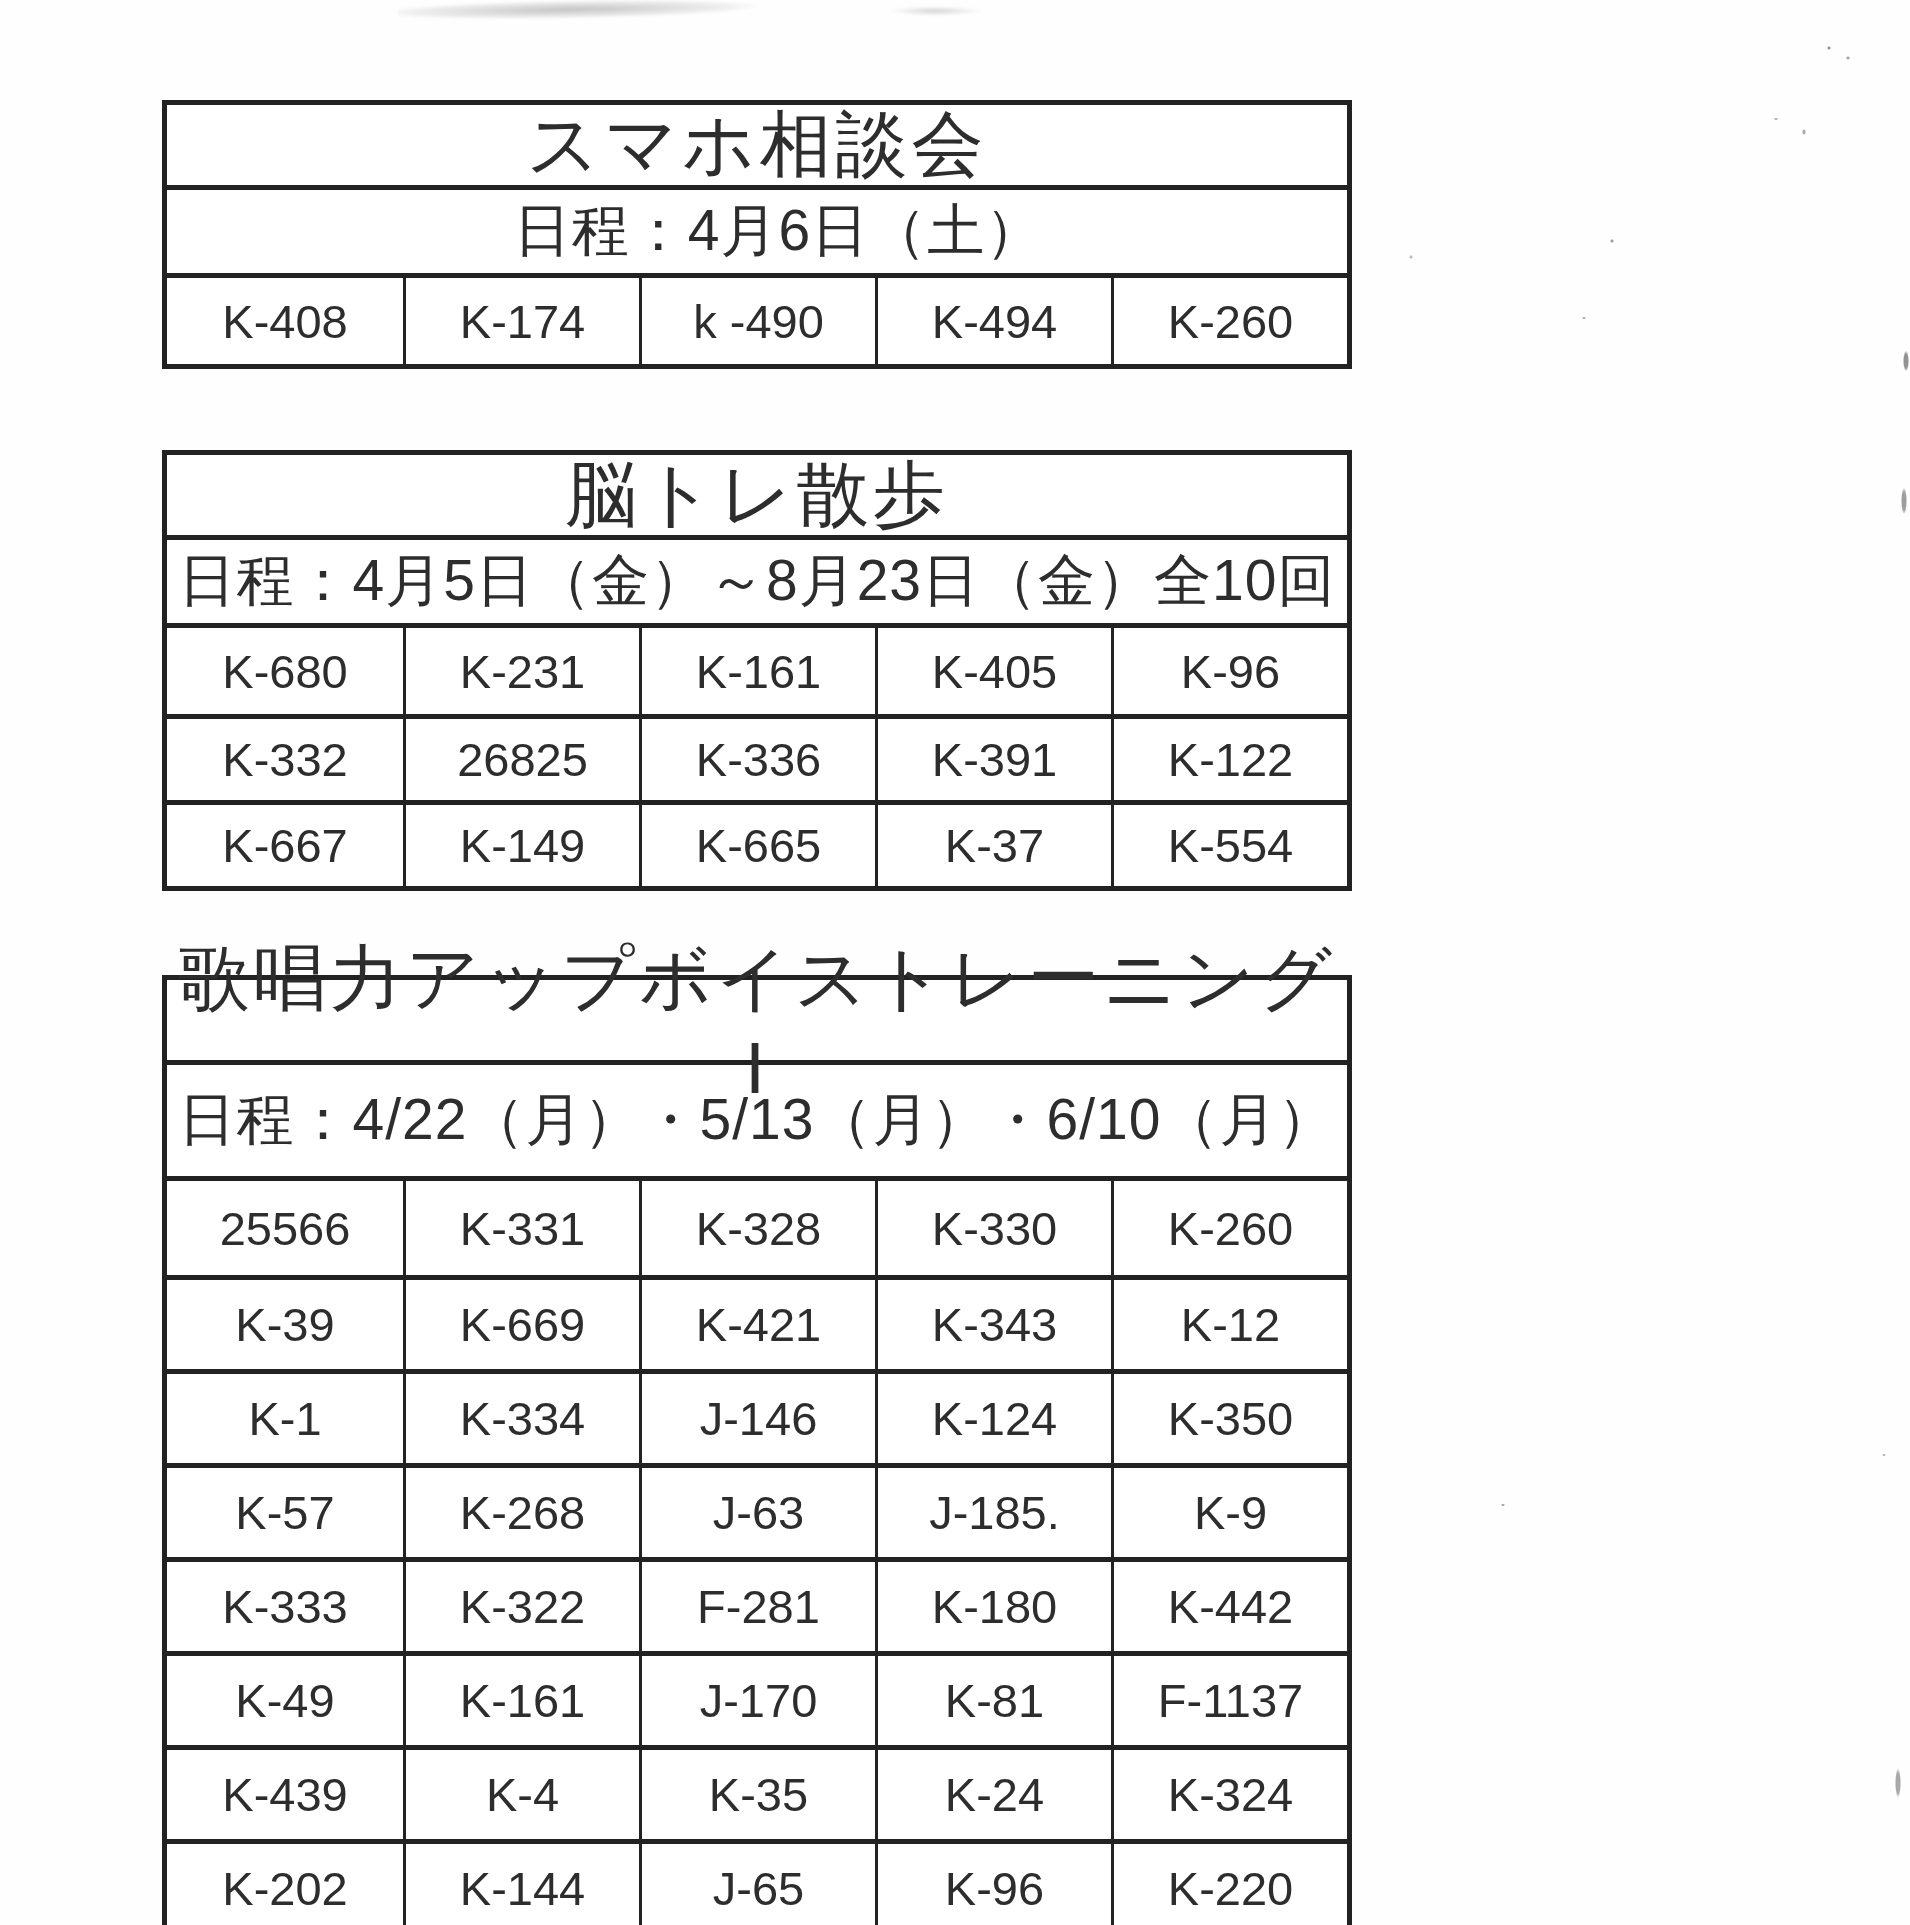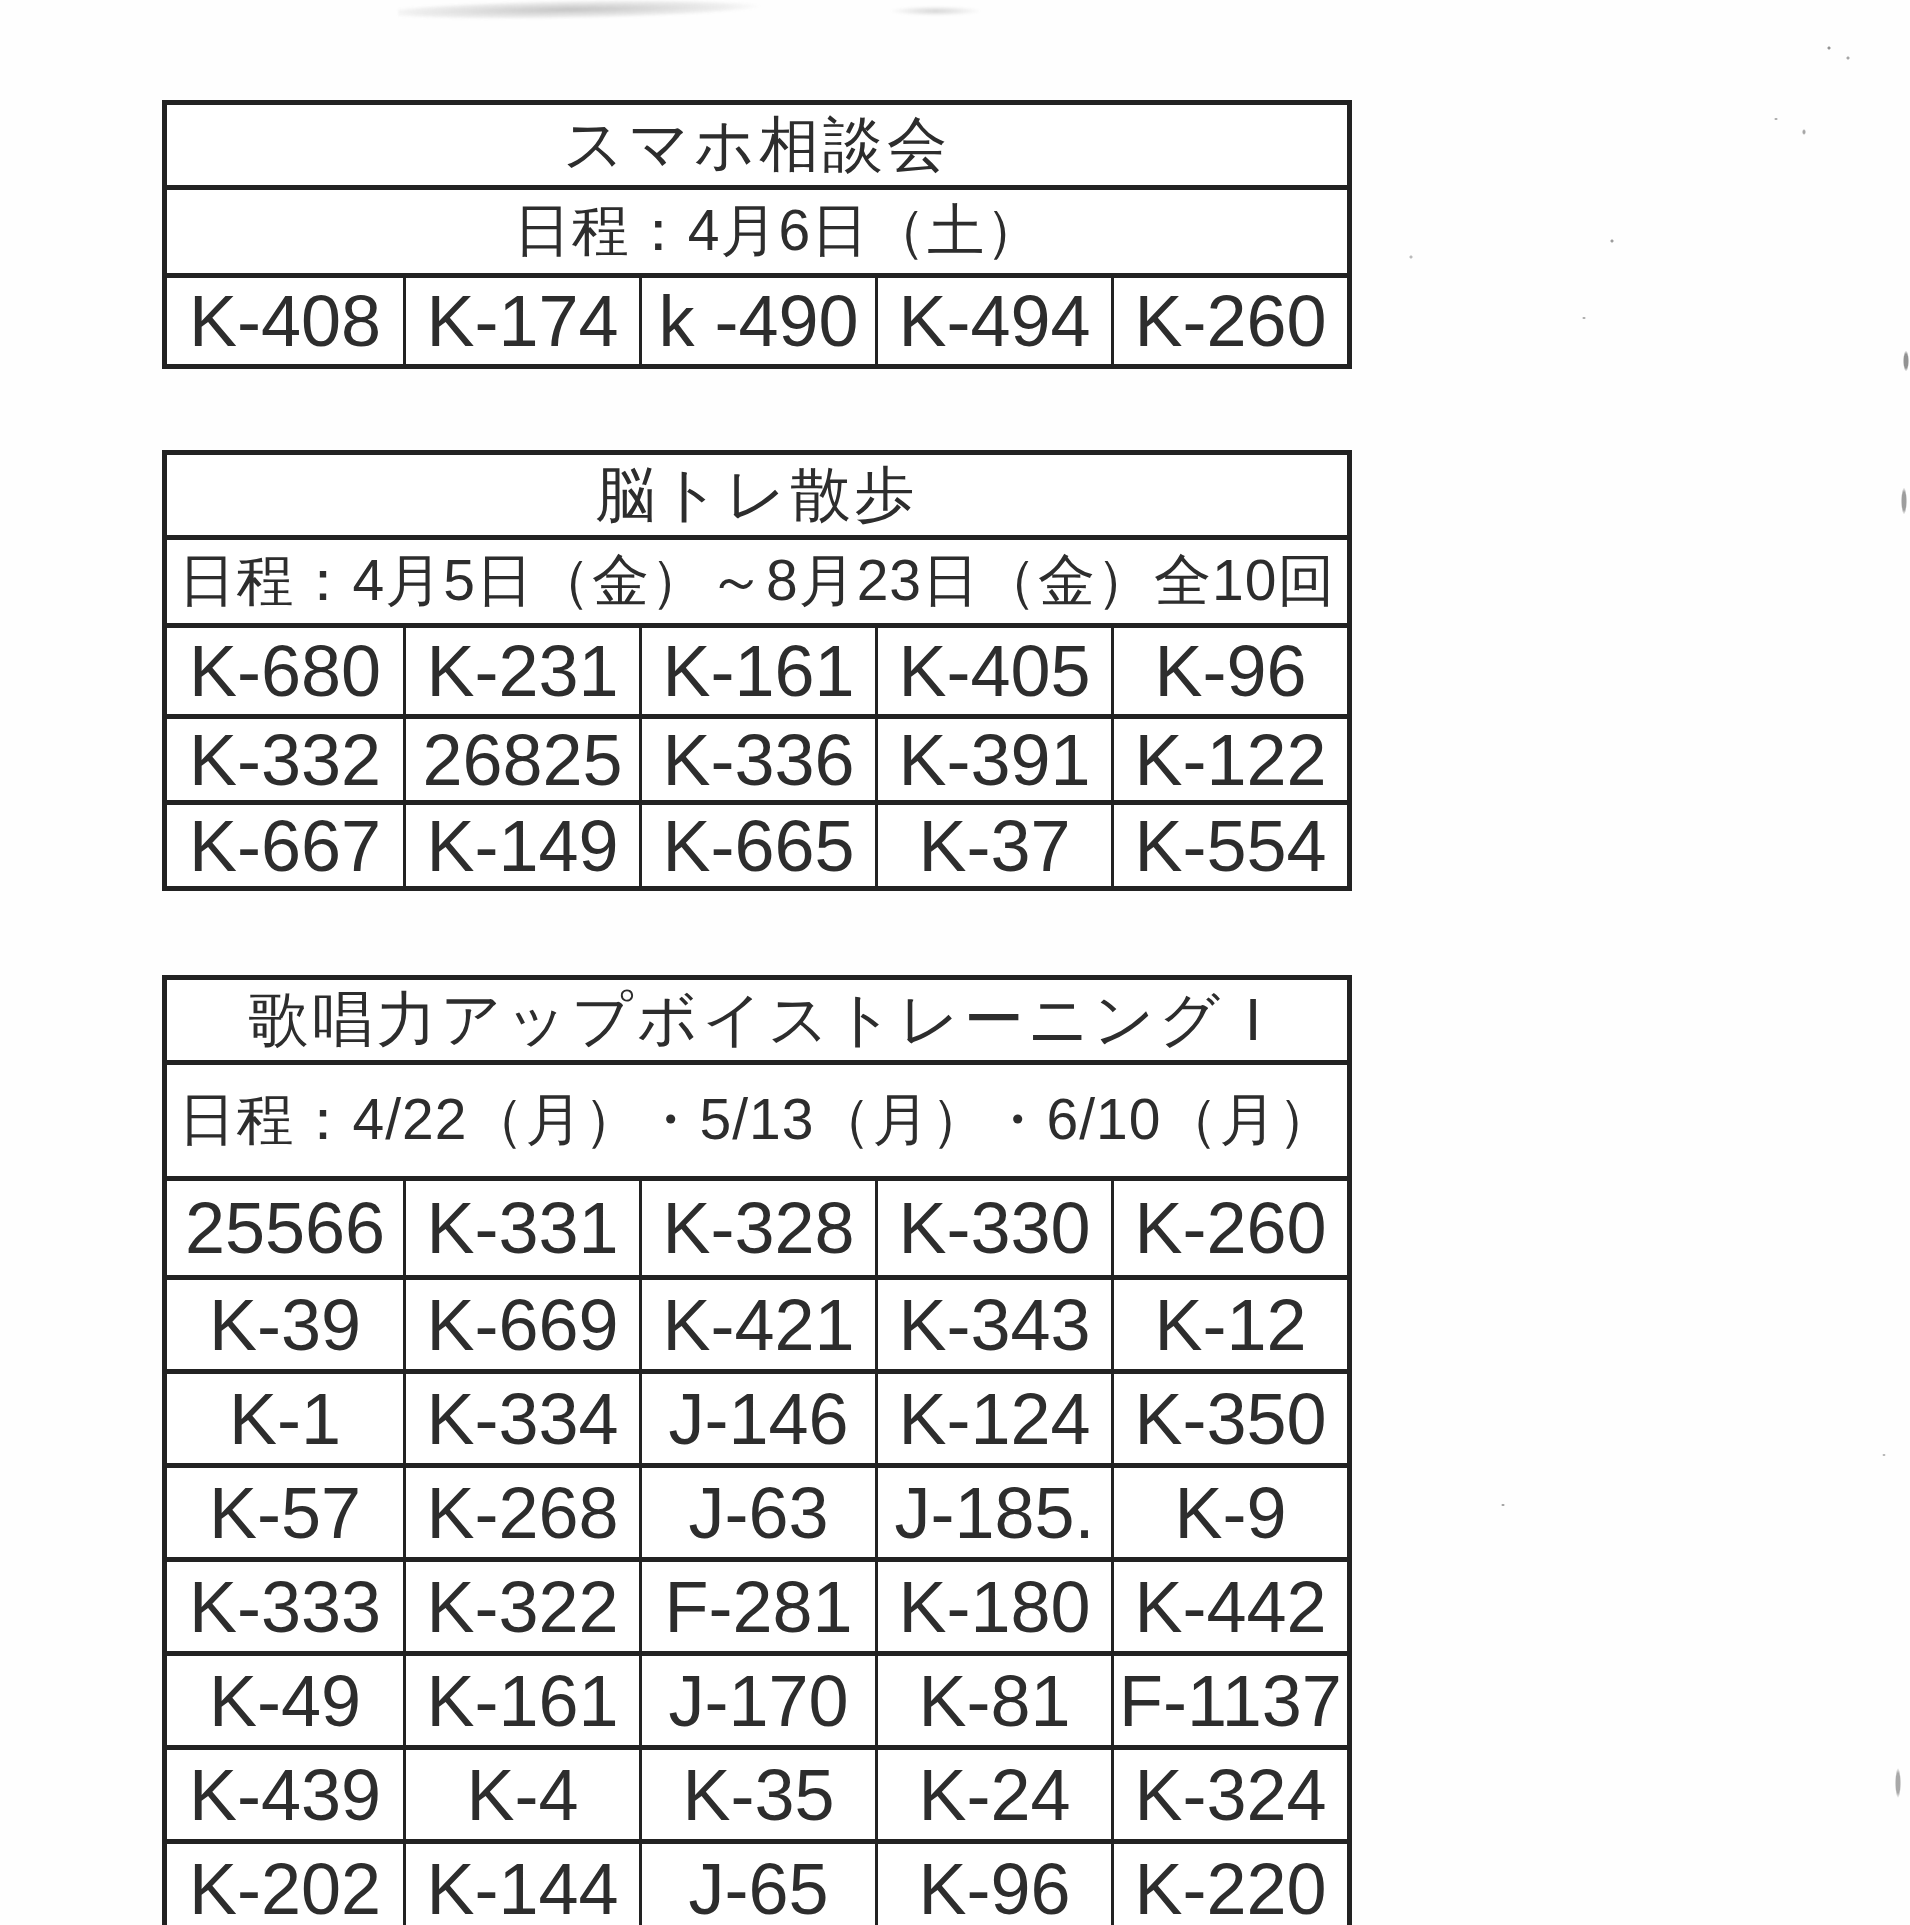--- a/index.html
+++ b/index.html
@@ -52,32 +52,32 @@
   }
   .t1{top:100px;}
   .t2{top:450px;}
   .t3{top:975px;}
   .trow{
     display:flex;align-items:center;justify-content:center;
     border-top:5px solid var(--ink);
     text-align:center;
   }
   .trow:first-child{border-top:none;}
-  .title-row{font-size:60px;letter-spacing:4px;height:80px;}
+  .title-row{font-size:72px;letter-spacing:4px;height:80px;}
   .sched-row{font-size:57px;letter-spacing:1px;}
   .t1 .sched-row{height:88px;padding-left:43px;}
   .t2 .sched-row{height:88px;}
   .t3 .sched-row{height:116px;}
   .grid{
     display:grid;grid-template-columns:repeat(5,1fr);
     border-top:5px solid var(--ink);
   }
   .cell{
     display:flex;align-items:center;justify-content:center;
-    font-size:72px;
+    font-size:47px;
     letter-spacing:0;
     border-left:3px solid var(--ink);
     border-top:5px solid var(--ink);
   }
   .cell:nth-child(5n+1){border-left:none;}
   .cell:nth-child(-n+5){border-top:none;}
   .t1 .cell{height:86px;}
   .t2 .cell{height:86px;}
   .t3 .cell{height:94px;}
 </style>

